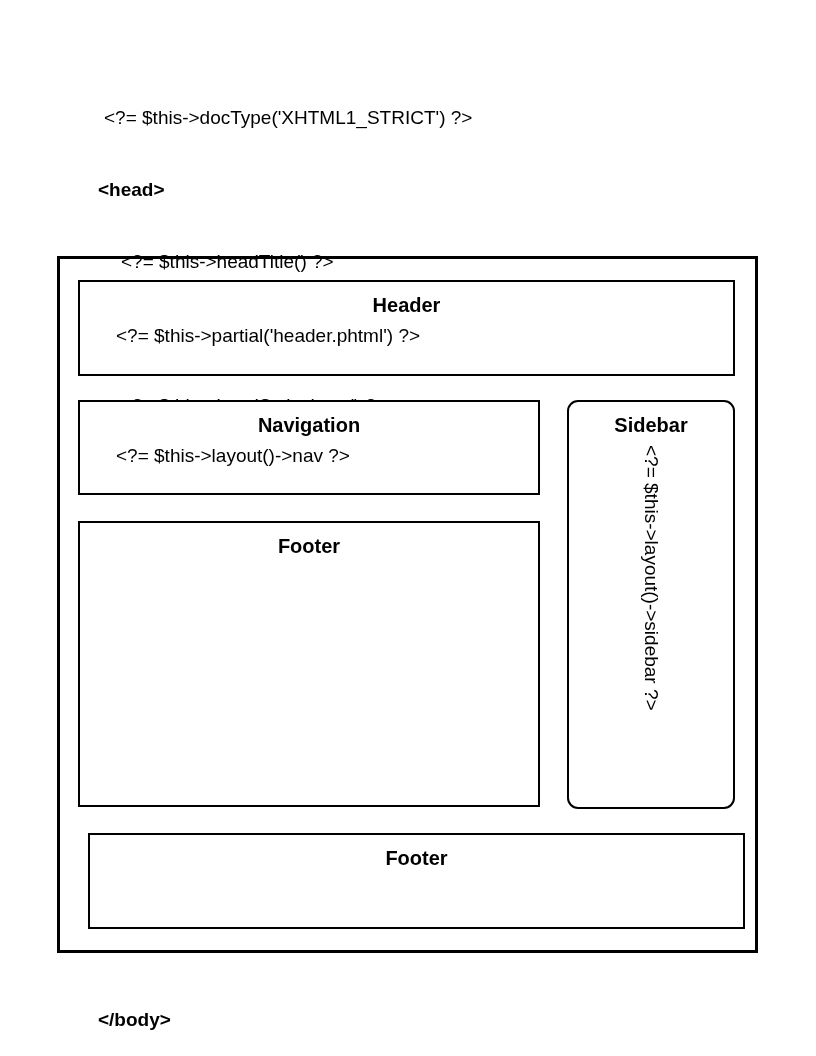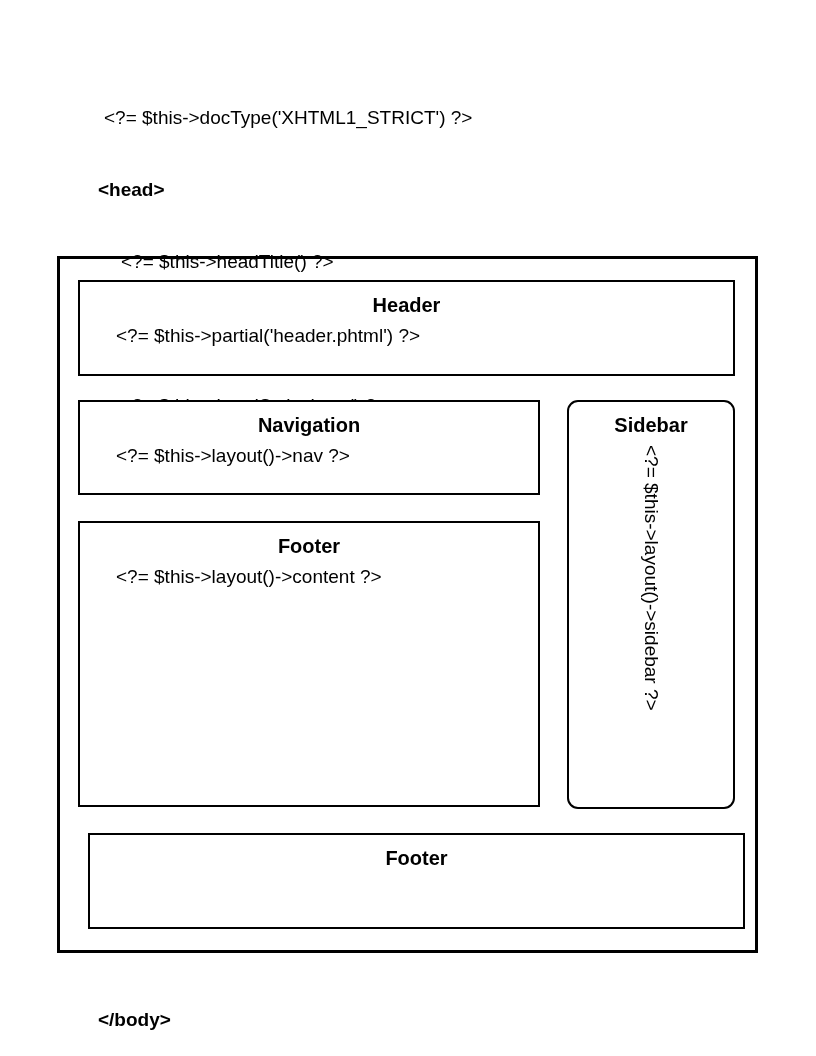--- a/index.html
+++ b/index.html
@@ -93,21 +93,20 @@
       <div class="box-code">&lt;?= $this-&gt;partial('header.phtml') ?&gt;</div>
     </div>
 
     <div class="box box-sidebar">
       <div class="box-title">Sidebar</div>
       <div class="v-code">&lt;?= $this-&gt;layout()-&gt;sidebar ?&gt;</div>
     </div>
 
     <div class="box box-content">
       <div class="box-title">Footer</div>
-      <div class="box-code">&lt;?= $this-&gt;layout()-&gt;content ?&gt;</div>
     </div>
 
     <div class="box box-footer">
       <div class="box-title">Footer</div>
     </div>
 
   </div>
 
   <div class="code code-bottom">
     <div class="indent-1">&lt;/body&gt;</div>

